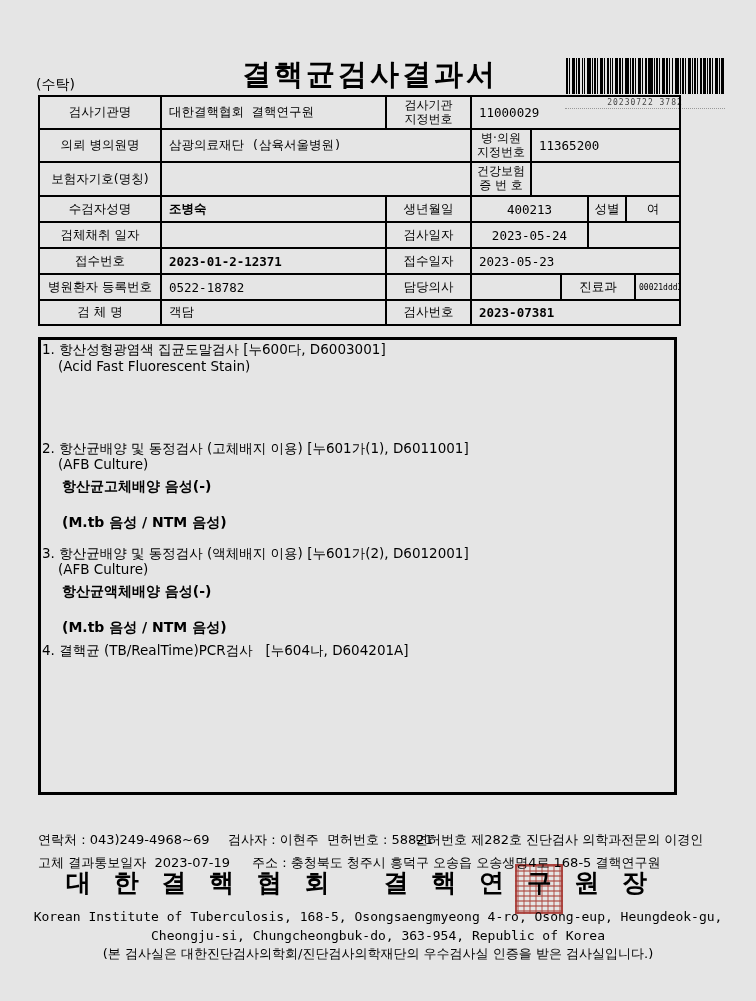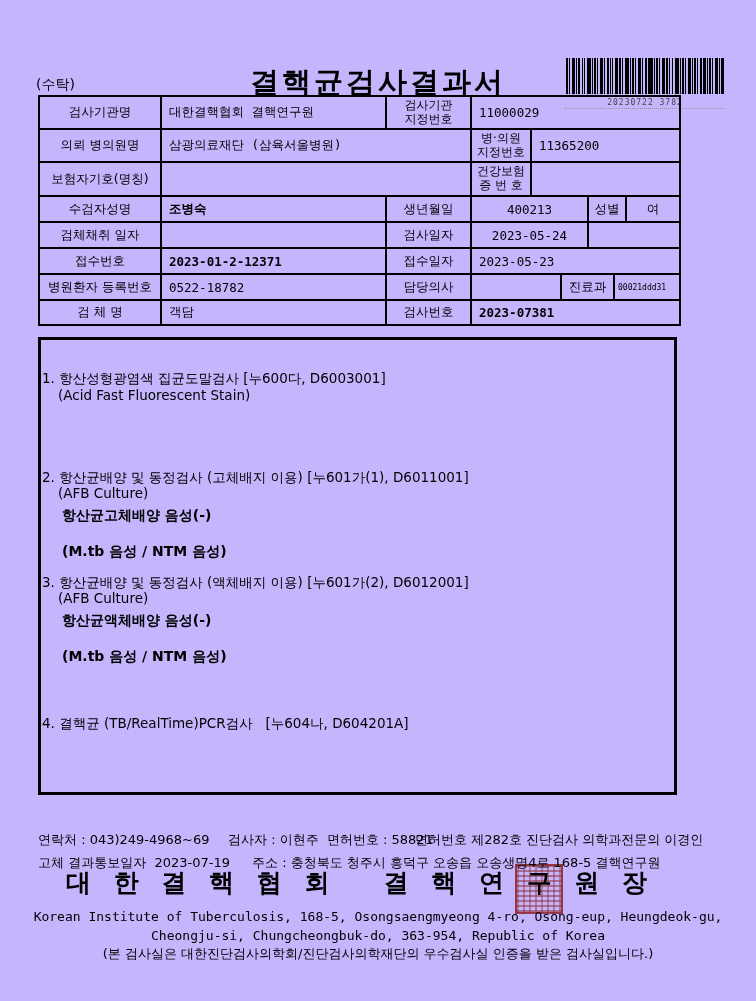--- a/index.html
+++ b/index.html
@@ -1,46 +1,46 @@
 <!DOCTYPE html>
 <html><head>
 <meta charset="utf-8">
 <style>
   html,body { margin:0; padding:0; background:#ffffff; }
-  .page { position:relative; width:756px; height:1001px; background:#c4b5fd;
+  .page { position:relative; width:756px; height:1001px; background:#e5e5e5;
           font-family:"DejaVu Sans", sans-serif; color:#000; overflow:hidden; }
 
   .consign { position:absolute; left:36px; top:76px; font-size:14px; }
-  .title   { position:absolute; left:0; top:55px; width:740px; margin:8px; text-align:center;
+  .title   { position:absolute; left:0; top:55px; width:740px; margin:0; text-align:center;
              font-family:"DejaVu Serif", serif; font-size:29px; font-weight:bold; letter-spacing:3px; }
 
   .barcode { position:absolute; left:565px; top:58px; width:160px; text-align:center; }
   .bc-num  { font-size:8px; letter-spacing:1px; color:#444; border-bottom:1px dotted #999;
              font-family:"DejaVu Sans Mono", monospace; padding-bottom:1px; }
 
   
   .info-table { position:absolute; left:38px; top:95px; width:639px; border:2px solid #000; }
   .tr { display:flex; box-sizing:border-box; border-bottom:2px solid #000; }
   .tr:last-child { border-bottom:none; }
   .td { box-sizing:border-box; border-right:2px solid #000; display:flex; align-items:center;
         justify-content:center; font-size:12.5px; overflow:hidden; }
   .td:last-child { border-right:none; }
   .val { justify-content:flex-start; padding-left:7px; font-family:"DejaVu Sans Mono", monospace; }
   .val.center { justify-content:center; padding-left:0;text-align:right; }
   .lab2 { flex-direction:column; line-height:1.15; font-size:12px; }
   .bold { font-weight:bold; }
   .tiny { font-size:8px; padding-left:3px; }
   .w122{width:122px}.w225{width:225px}.w310{width:310px}.w85{width:85px}.w83{width:60px}
-  .w117{width:117px}.w90{width:90px}.w38{width:38px}.w53{width:53px}.fill{flex:1}
+  .w117{width:117px}.w90{width:90px}.w38{width:38px}.w53{width:74px}.fill{flex:1}
   .h33{height:33px}.h34{height:34px}.h26{height:26px}.h23{height:23px}
 
   
   .results-box { position:absolute; left:38px; top:337px; width:639px; height:458px;
                  border:3px solid #000; box-sizing:border-box; }
-  .rline { position:absolute; white-space:pre; font-size:13.5px;margin-top:29px; }
+  .rline { position:absolute; white-space:pre; font-size:13.5px; }
   .rbold { font-weight:bold; font-size:14px; }
 
   
   .fline { position:absolute; font-size:13px; white-space:pre; }
   .institute { position:absolute; left:0; top:866px; width:720px; text-align:center;
                font-family:"DejaVu Serif", serif; font-size:25px; font-weight:bold;
                letter-spacing:7px; white-space:pre; }
   .seal { position:absolute; left:515px; top:864px; width:44px; height:46px;
           border:2px solid rgba(186,64,58,0.85); mix-blend-mode:multiply;
           background:
@@ -190,21 +190,21 @@
   <div class="rline" style="left:42px; top:440px">2. 항산균배양 및 동정검사 (고체배지 이용) [누601가(1), D6011001]</div>
   <div class="rline" style="left:58px; top:456px">(AFB Culture)</div>
   <div class="rline rbold" style="left:62px; top:478px">항산균고체배양 음성(-)</div>
   <div class="rline rbold" style="left:62px; top:514px">(M.tb 음성 / NTM 음성)</div>
 
   <div class="rline" style="left:42px; top:545px">3. 항산균배양 및 동정검사 (액체배지 이용) [누601가(2), D6012001]</div>
   <div class="rline" style="left:58px; top:561px">(AFB Culture)</div>
   <div class="rline rbold" style="left:62px; top:583px">항산균액체배양 음성(-)</div>
   <div class="rline rbold" style="left:62px; top:619px">(M.tb 음성 / NTM 음성)</div>
 
-  <div class="rline" style="left:42px; top:686px">4. 결핵균 (TB/RealTime)PCR검사   [누604나, D604201A]</div>
+  <div class="rline" style="left:42px; top:642px">4. 결핵균 (TB/RealTime)PCR검사   [누604나, D604201A]</div>
 
   <div class="fline" style="left:38px;  top:831px">연락처 : 043)249-4968~69</div>
   <div class="fline" style="left:228px; top:831px">검사자 : 이현주  면허번호 : 58821</div>
   <div class="fline" style="left:415px; top:831px">면허번호 제282호 진단검사 의학과전문의 이경인</div>
   <div class="fline" style="left:38px;  top:854px">고체 결과통보일자  2023-07-19</div>
   <div class="fline" style="left:252px; top:854px">주소 : 충청북도 청주시 흥덕구 오송읍 오송생명4로 168-5 결핵연구원</div>
 
   <div class="institute">대 한 결 핵 협 회   결 핵 연 구 원 장</div>
   <div class="seal"></div>
 

